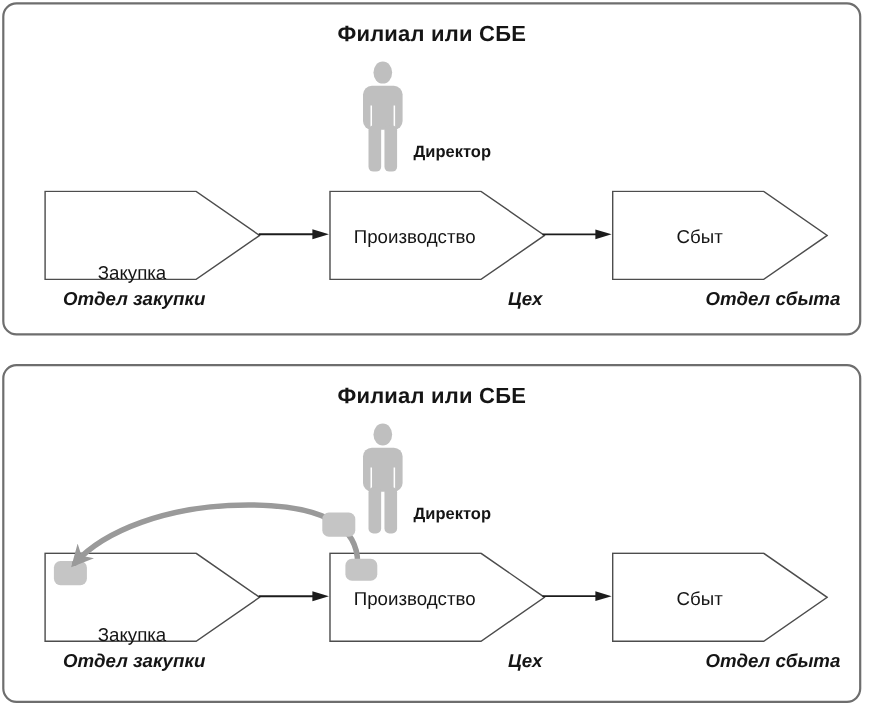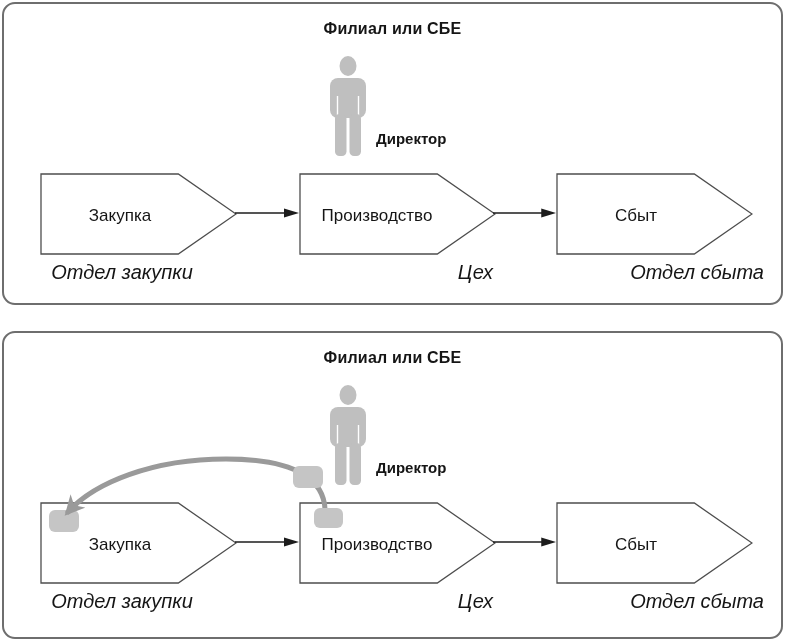--- a/index.html
+++ b/index.html
@@ -13,43 +13,43 @@
   }
   .panel{
     position:absolute;left:2px;width:781px;box-sizing:border-box;background:#fff;
     border:2px solid var(--panel-border);border-radius:13px;
   }
   #panel-top{top:2px;height:303px;}
   #panel-bottom{top:331px;height:308px;}
   .panel *{position:absolute;}
   .title{
     left:0;right:0;top:16px;text-align:center;
-    font-size:16px;font-weight:bold;letter-spacing:.2px;
+    font-size:20px;font-weight:bold;letter-spacing:.2px;
   }
   .person-svg{left:324px;top:50px;width:42px;height:104px;}
   .director{
     left:372px;top:126px;width:120px;
     font-size:15px;font-weight:bold;
   }
   .pent-svg{top:169px;width:197px;height:82px;}
   #p1-pent,#p1b-pent{left:36px;}
   #p2-pent,#p2b-pent{left:295px;}
   #p3-pent,#p3b-pent{left:552px;}
   .pent-label{
     top:198px;height:28px;line-height:28px;text-align:center;font-size:17px;
   }
-  .pl-1{left:36px;width:160px;}
+  .pl-1{left:36px;width:160px;margin-top:33px;}
   .pl-2{left:295px;width:156px;}
   .pl-3{left:552px;width:160px;}
   .harrow{top:202px;height:14px;}
   .ha-1{left:231px;width:65px;}
   .ha-2{left:489px;width:64px;}
   .dept{
     top:255px;height:26px;line-height:26px;text-align:center;
-    font-size:20px;font-weight:normal;font-style:italic;
+    font-size:17px;font-weight:bold;font-style:italic;
   }
   .dp-1{left:18px;width:200px;}
   .dp-2{left:289px;width:200px;text-align:right;}
   .dp-3{left:560px;width:200px;text-align:right;}
   .overlay{left:0;top:0;width:777px;height:304px;pointer-events:none;}
   .pent-shape{fill:#ffffff;stroke:var(--shape-border);stroke-width:1.3;}
   .hline{stroke:var(--arrow-black);stroke-width:1.7;}
   .hhead{fill:var(--arrow-black);}
   .person-fill{fill:var(--person-gray);}
   .arm-slit{stroke:#ffffff;stroke-width:1.4;}

